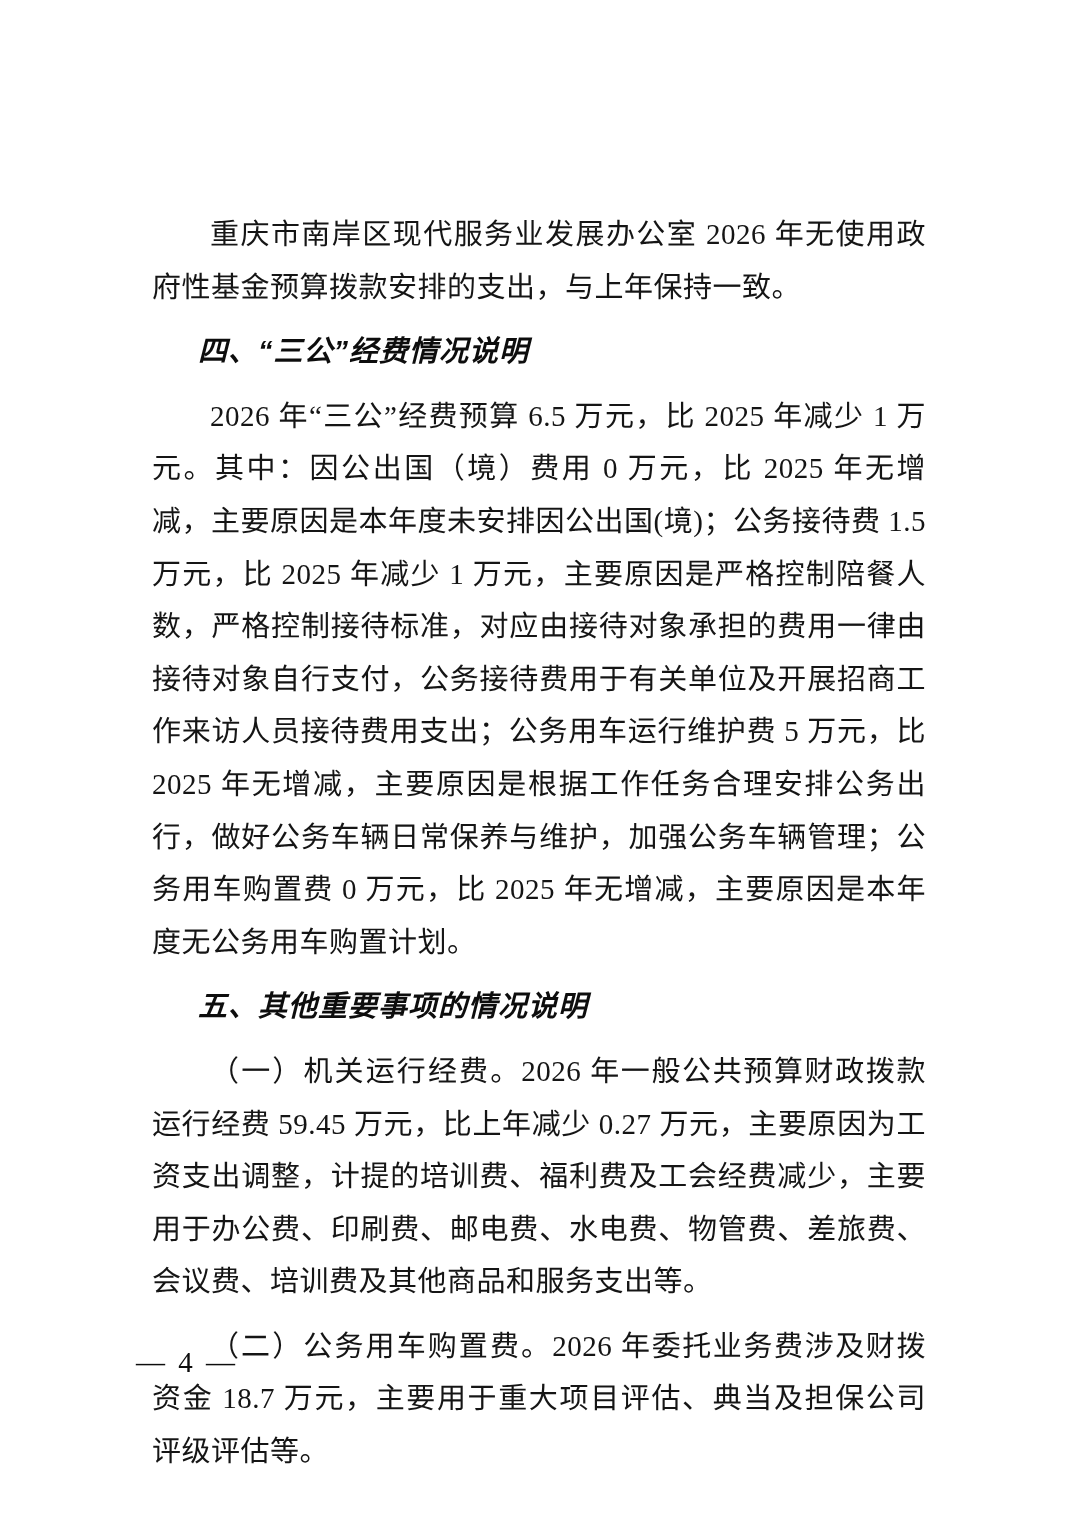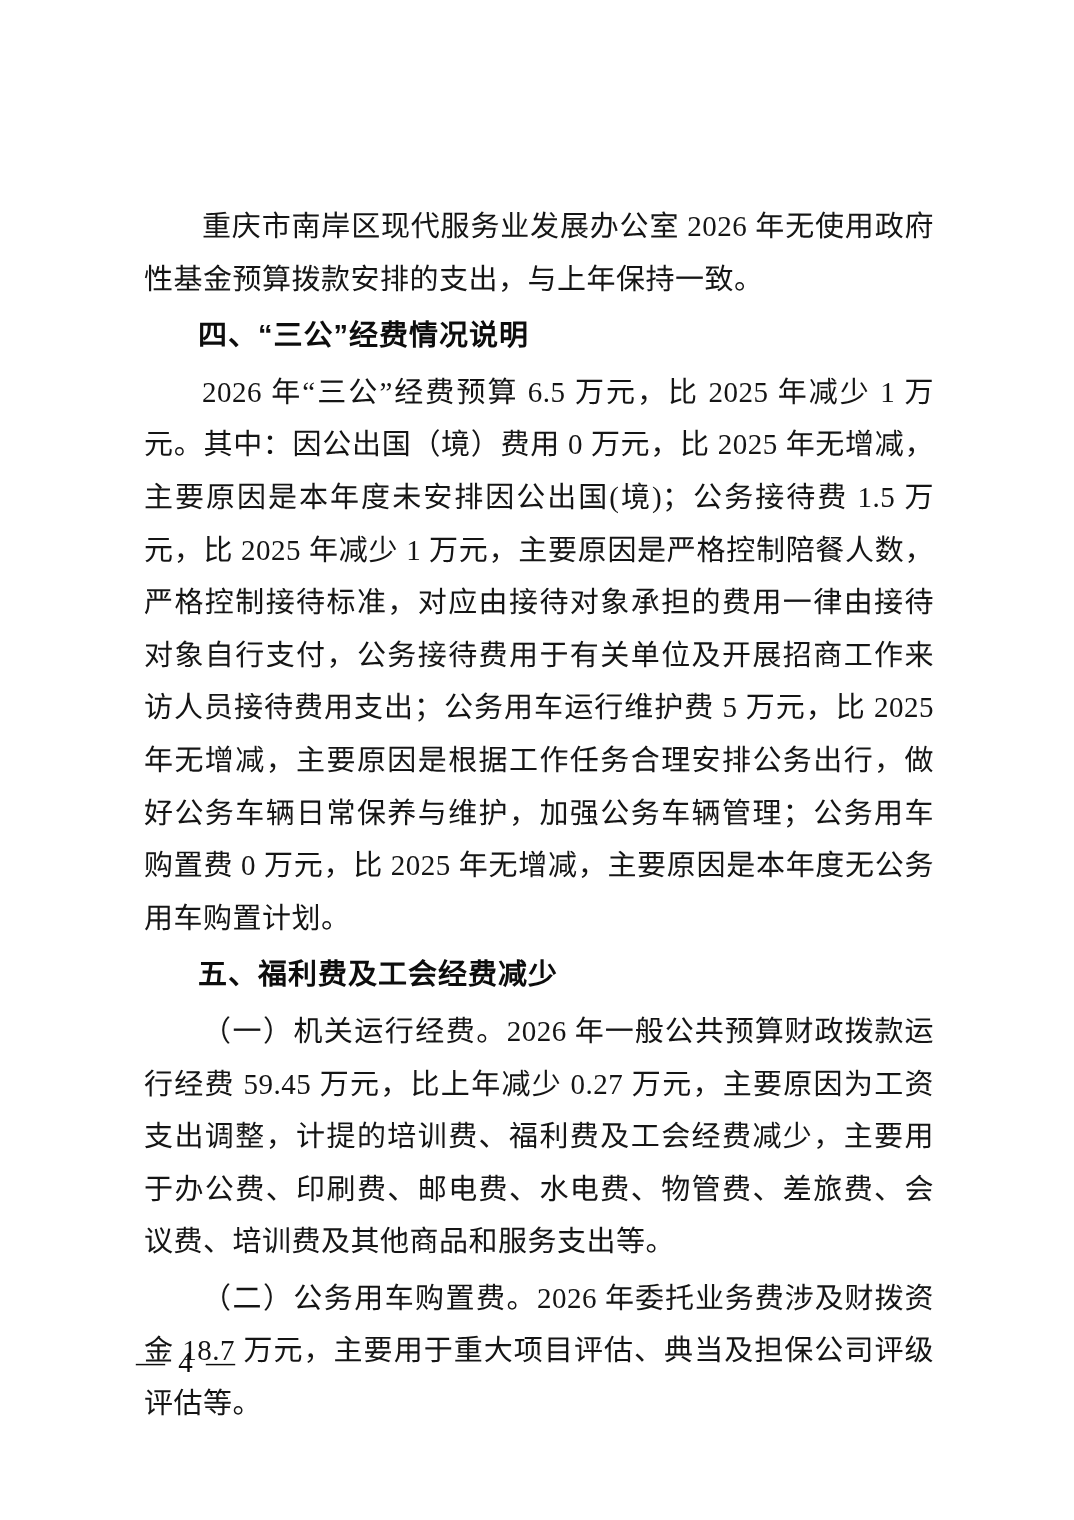--- a/index.html
+++ b/index.html
@@ -20,36 +20,37 @@
     position: absolute;
     left: 140px;
     top: 196px;
     width: 798px;
     font-size: 29px;
     line-height: 52.6px;
     text-align: justify;
     text-justify: inter-ideograph;
   }
   p.body {
-    margin: 4px;
+    margin: 12px;
     padding: 0;
     text-indent: 58px;
     letter-spacing: 0.5px;
   }
   h2.heading {
     margin: 0;
     padding: 0;
     font-family: "Liberation Sans", "DejaVu Sans", sans-serif;
     font-weight: 700;
     font-size: 29px;
     line-height: 52.6px;
     text-indent: 58px;
     text-align: left;
     letter-spacing: 1px;
     color: #0d0d0d;
+    font-style: italic;
   }
   .lead {
     
     letter-spacing: 1px;
   }
   .gap {
     margin-top: 9px;
   }
   .page-number {
     position: absolute;
@@ -66,21 +67,21 @@
 
 <div class="page">
   <main class="content">
 
     <p class="body">重庆市南岸区现代服务业发展办公室 2026 年无使用政府性基金预算拨款安排的支出，与上年保持一致。</p>
 
     <h2 class="heading">四、“三公”经费情况说明</h2>
 
     <p class="body">2026 年“三公”经费预算 6.5 万元，比 2025 年减少 1 万元。其中：因公出国（境）费用 0 万元，比 2025 年无增减，主要原因是本年度未安排因公出国(境)；公务接待费 1.5 万元，比 2025 年减少 1 万元，主要原因是严格控制陪餐人数，严格控制接待标准，对应由接待对象承担的费用一律由接待对象自行支付，公务接待费用于有关单位及开展招商工作来访人员接待费用支出；公务用车运行维护费 5 万元，比 2025 年无增减，主要原因是根据工作任务合理安排公务出行，做好公务车辆日常保养与维护，加强公务车辆管理；公务用车购置费 0 万元，比 2025 年无增减，主要原因是本年度无公务用车购置计划。</p>
 
-    <h2 class="heading">五、福利费及工会经费减少</h2>
+    <h2 class="heading">五、其他重要事项的情况说明</h2>
 
     <p class="body"><span class="lead">（一）机关运行经费。</span><span>2026 年一般公共预算财政拨款运行经费 59.45 万元，比上年减少 0.27 万元，主要原因为工资支出调整，计提的培训费、福利费及工会经费减少，主要用于办公费、印刷费、邮电费、水电费、物管费、差旅费、会议费、培训费及其他商品和服务支出等。</span></p>
 
     <p class="body gap"><span class="lead">（二）公务用车购置费。</span><span>2026 年委托业务费涉及财拨资金 18.7 万元，主要用于重大项目评估、典当及担保公司评级评估等。</span></p>
 
   </main>
 
   <div class="page-number">— 4 —</div>
 </div>
 

